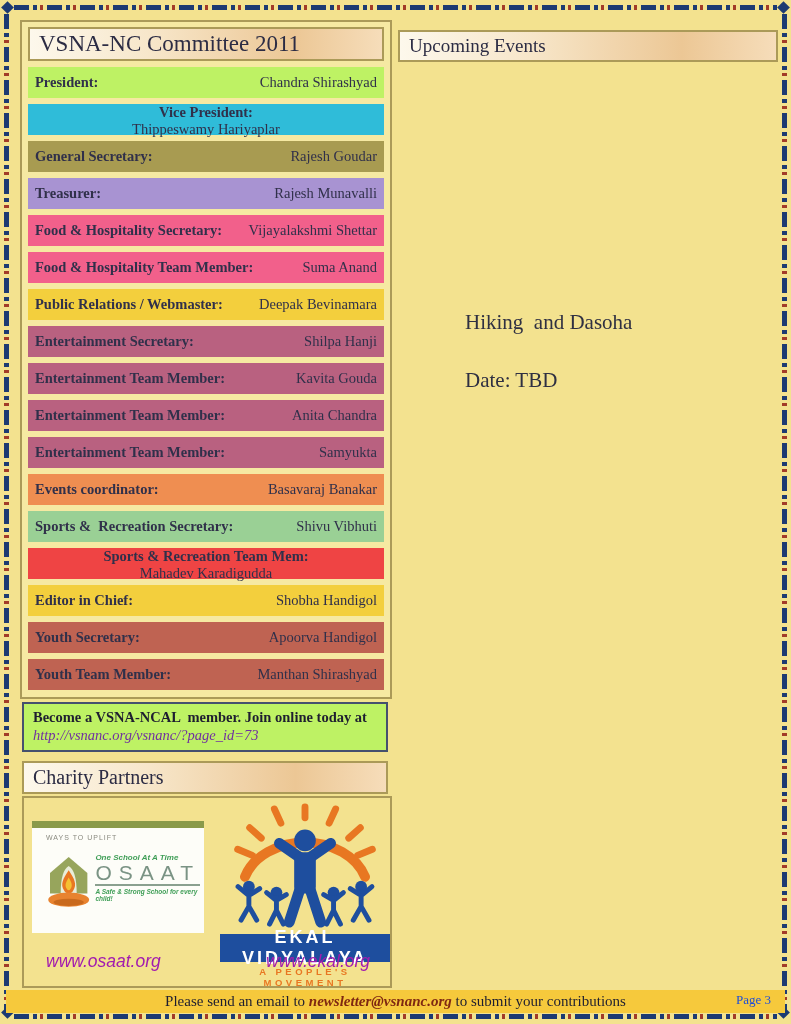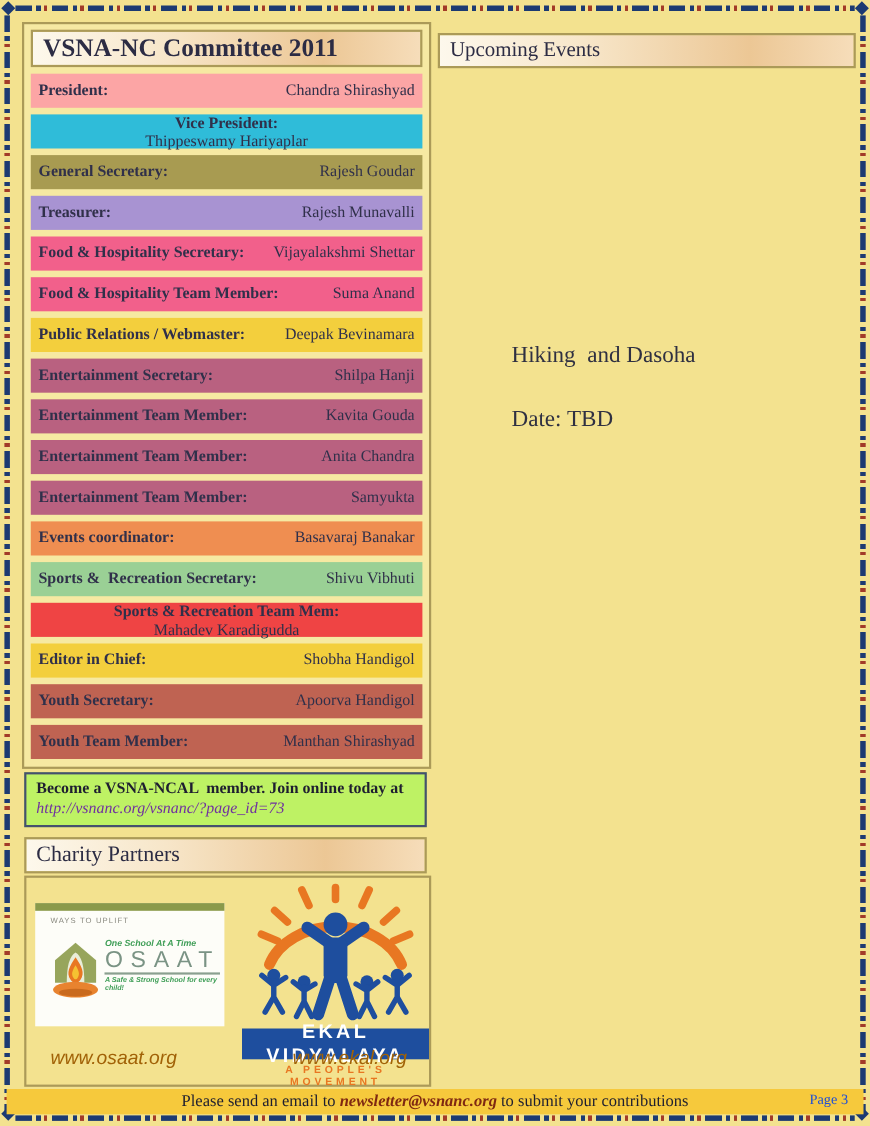--- a/index.html
+++ b/index.html
@@ -25,21 +25,21 @@
     border:2px solid #ab9a58;
     background:linear-gradient(90deg,#fdf8ec 0%,#f7e6c9 35%,#ecc795 75%,#f6ddba 100%);
     color:#2c2c44; display:flex; align-items:center; padding-left:9px;
   }
 
   
   .committee-panel {
     position:absolute; left:20px; top:20px; width:372px;
     border:2px solid #ab9a58; background:#f6e9a2; padding:5px 6px 7px 6px;
   }
-  .committee-title { height:34px; font-size:23px;font-weight:bold; }
+  .committee-title { height:34px; font-size:23px; }
   .c-row {
     height:31px; margin-top:6px; display:flex; justify-content:space-between;
     align-items:center; padding:0 7px; font-size:14.5px; color:#30304a;
   }
   .c-label { font-weight:bold; }
   .c-name { text-align:right; }
 
   
   .membership-box {
     position:absolute; left:22px; top:702px; width:366px;
@@ -61,21 +61,21 @@
   .osaat-name { font-family:"Liberation Sans",sans-serif; font-size:21px; letter-spacing:7px; color:#7a9384; border-bottom:2px solid #8aa08f; line-height:1.05; }
   .osaat-tag { font-family:"Liberation Sans",sans-serif; font-style:italic; font-size:6.5px; color:#3f9e57; font-weight:bold; padding-top:2px; }
 
   .ekal-logo { position:absolute; left:196px; top:4px; width:170px; text-align:center; }
   .ekal-bar { height:28px; background:#1e4e9e; color:#ffffff; font-family:"Liberation Sans",sans-serif;
     font-weight:bold; font-size:18px; letter-spacing:3px; display:flex; align-items:center; justify-content:center; }
   .ekal-slogan { font-family:"Liberation Sans",sans-serif; font-weight:bold; font-size:9.5px;
     letter-spacing:3.5px; color:#e87722; padding-top:4px; }
 
   .charity-link { position:absolute; font-family:"Liberation Sans",sans-serif; font-style:italic;
-    font-size:17.5px; color:#a16207; top:153px; }
+    font-size:17.5px; color:#a21caf; top:153px; }
   .osaat-link { left:22px; }
   .ekal-link { left:210px;margin-left:32px; }
 
   
   .events-header { position:absolute; left:398px; top:30px; width:380px; height:32px; font-size:19px; }
   .event-name { position:absolute; left:465px; top:310px; font-size:21px; color:#2f3042; }
   .event-date { position:absolute; left:465px; top:368px; font-size:21px; color:#2f3042; }
 
   
   .footer-bar {
@@ -97,21 +97,21 @@
   <div class="corner c-tl"></div>
   <div class="corner c-tr"></div>
   <div class="corner c-bl"></div>
   <div class="corner c-br"></div>
 
   <div class="committee-panel">
     <div class="hdr-box committee-title">
       <span data-bind="committee.title">VSNA-NC Committee 2011</span>
     </div>
     <div>
-        <div class="c-row" style="background: #fca5a5;">
+        <div class="c-row" style="background: #bef264;">
           <span class="c-label" data-bind="committee.rows.0.label">President:</span>
           <span class="c-name" data-bind="committee.rows.0.name">Chandra Shirashyad</span>
         </div>
         <div class="c-row" style="background: rgb(47, 188, 217); flex-direction: column;">
           <span class="c-label" data-bind="committee.rows.1.label">Vice President:</span>
           <span class="c-name" data-bind="committee.rows.1.name">Thippeswamy Hariyaplar</span>
         </div>
         <div class="c-row" style="background: rgb(168, 155, 81);">
           <span class="c-label" data-bind="committee.rows.2.label">General Secretary:</span>
           <span class="c-name" data-bind="committee.rows.2.name">Rajesh Goudar</span>

